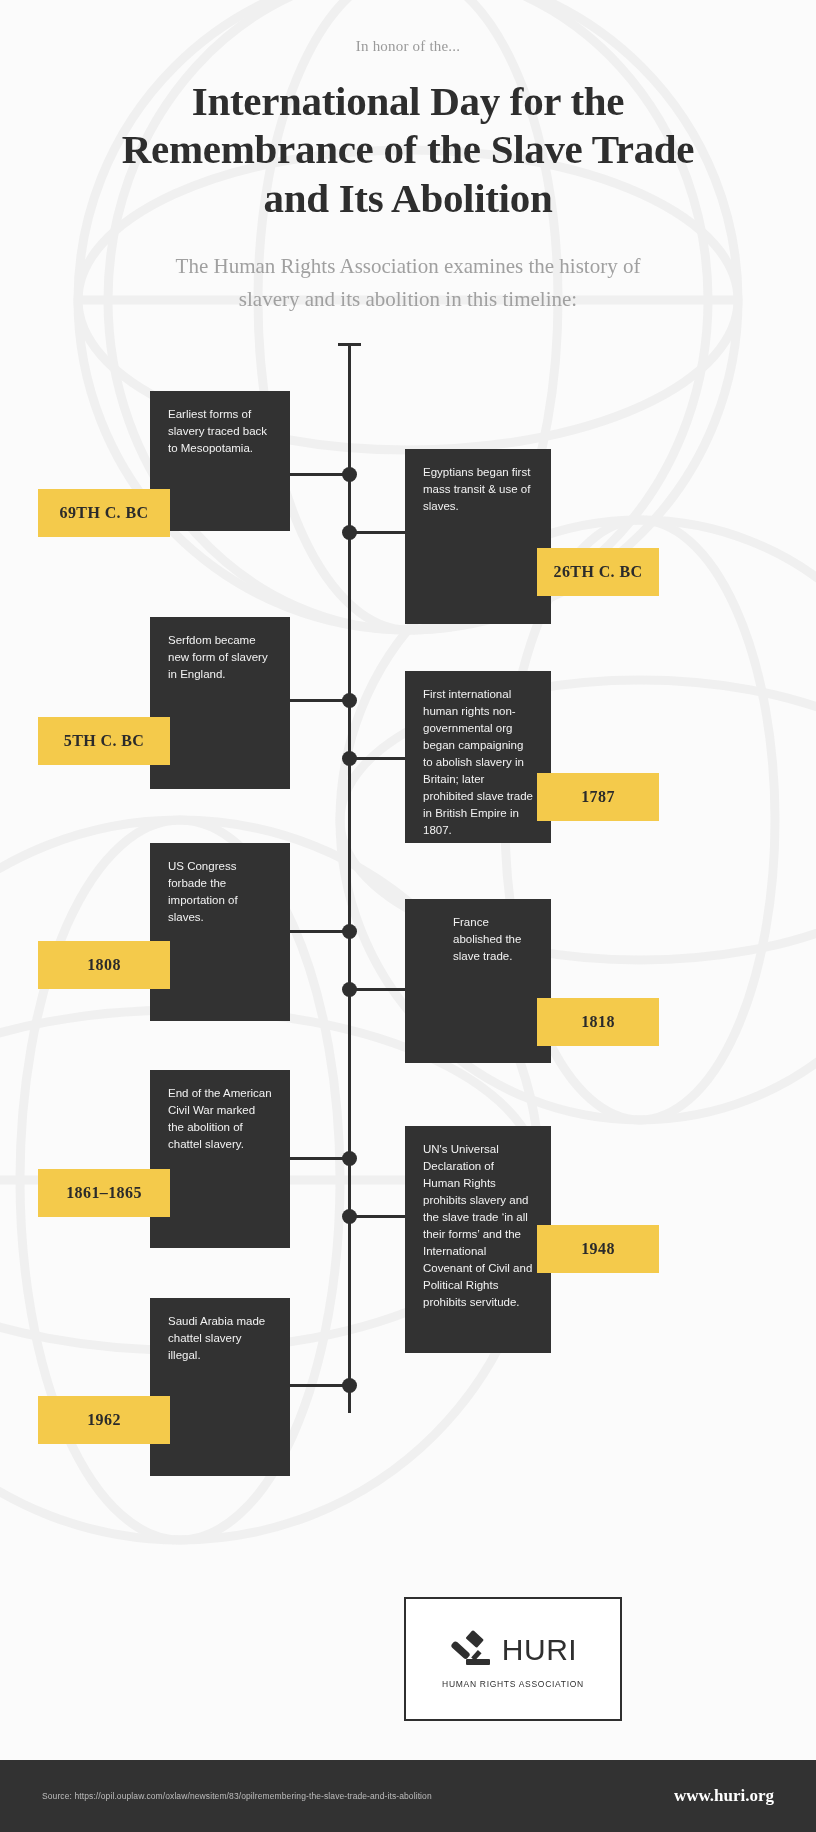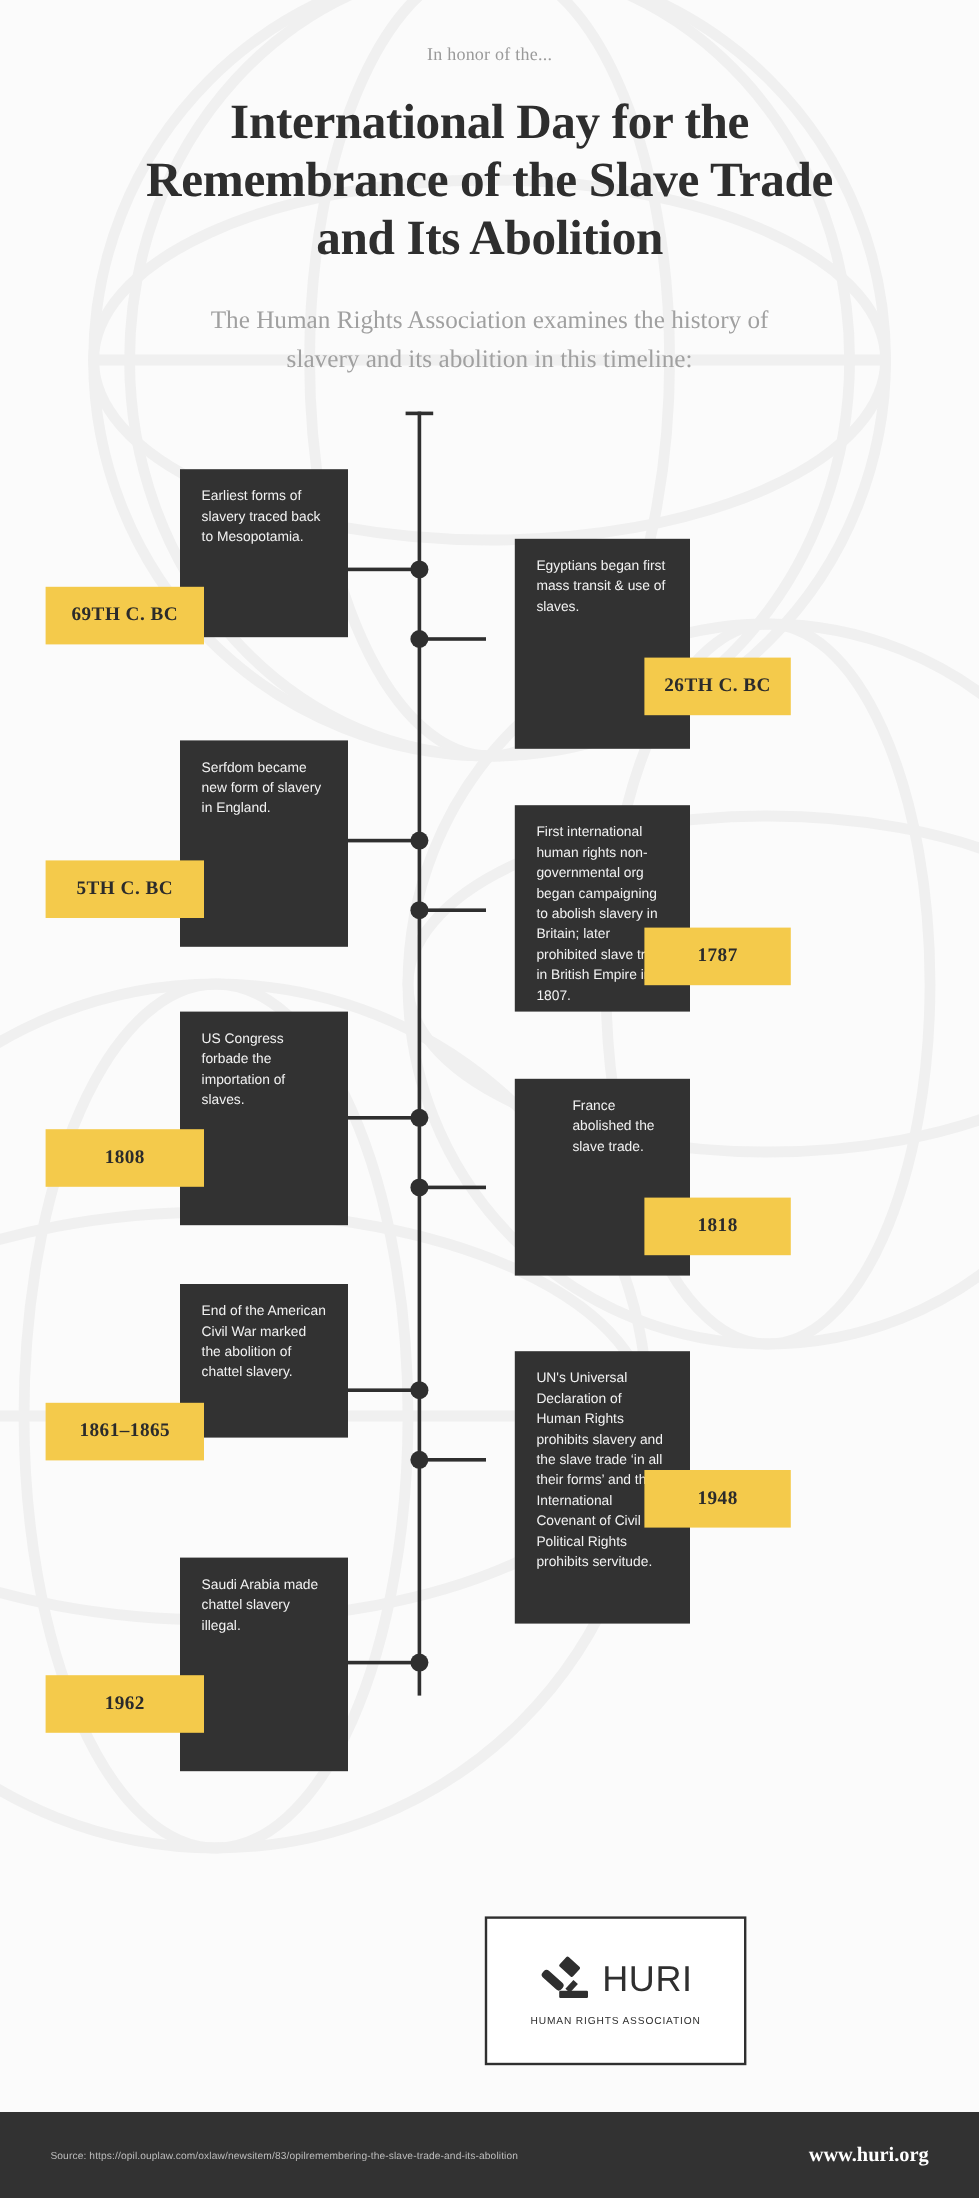--- a/index.html
+++ b/index.html
@@ -102,21 +102,21 @@
   .card {
     position: absolute;
     background: #323232;
     color: #f2f2f2;
     font-size: 11.5px;
     line-height: 1.48;
     padding: 15px 18px;
     z-index: 3;
   }
   .card.left  { width: 140px; }
-  .card.right { width: 146px; margin-left: 24px; }
+  .card.right { width: 146px; }
 
   .badge {
     position: absolute;
     background: #f4ca4b;
     color: #2b2b2b;
     font-family: "Liberation Serif", serif;
     font-weight: bold;
     font-size: 16px;
     letter-spacing: .4px;
     height: 48px;
@@ -248,21 +248,21 @@
 
     <div class="node" style="top:639px;"></div>
     <div class="connector" style="left:355px;top:645px;width:50px;"></div>
     <div class="card right" style="left:405px;top:556px;height:164px;padding-left:48px;">
       <span>France abolished the slave trade.</span>
     </div>
     <div class="badge right" style="left:537px;top:655px;">1818</div>
 
     <div class="node" style="top:808px;"></div>
     <div class="connector" style="left:290px;top:814px;width:58px;"></div>
-    <div class="card left" style="left:150px;top:727px;height:128px;">
+    <div class="card left" style="left:150px;top:727px;height:178px;">
       <span>End of the American Civil War marked the abolition of chattel slavery.</span>
     </div>
     <div class="badge left" style="top:826px;">1861–1865</div>
 
     <div class="node" style="top:866px;"></div>
     <div class="connector" style="left:355px;top:872px;width:50px;"></div>
     <div class="card right" style="left:405px;top:783px;height:227px;">
       <span>UN's Universal Declaration of Human Rights prohibits slavery and the slave trade ‘in all their forms’ and the International Covenant of Civil and Political Rights prohibits servitude.</span>
     </div>
     <div class="badge right" style="left:537px;top:882px;">1948</div>

